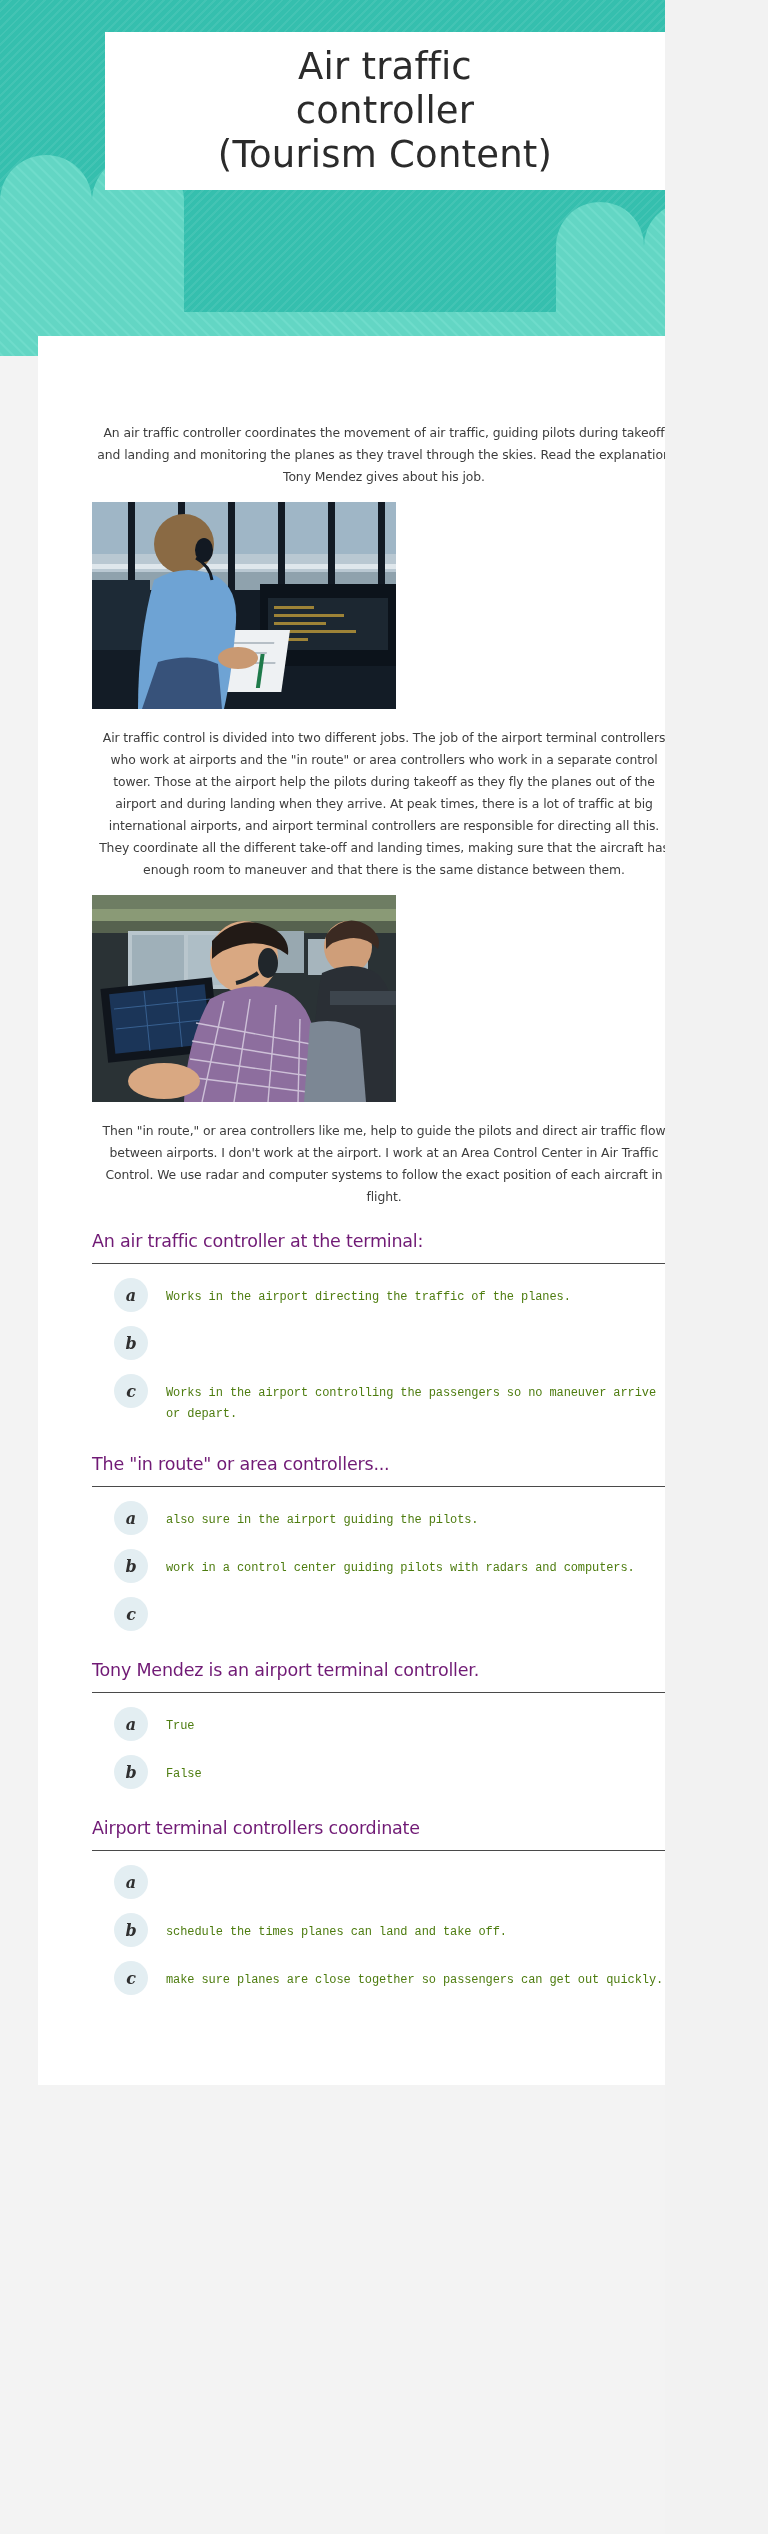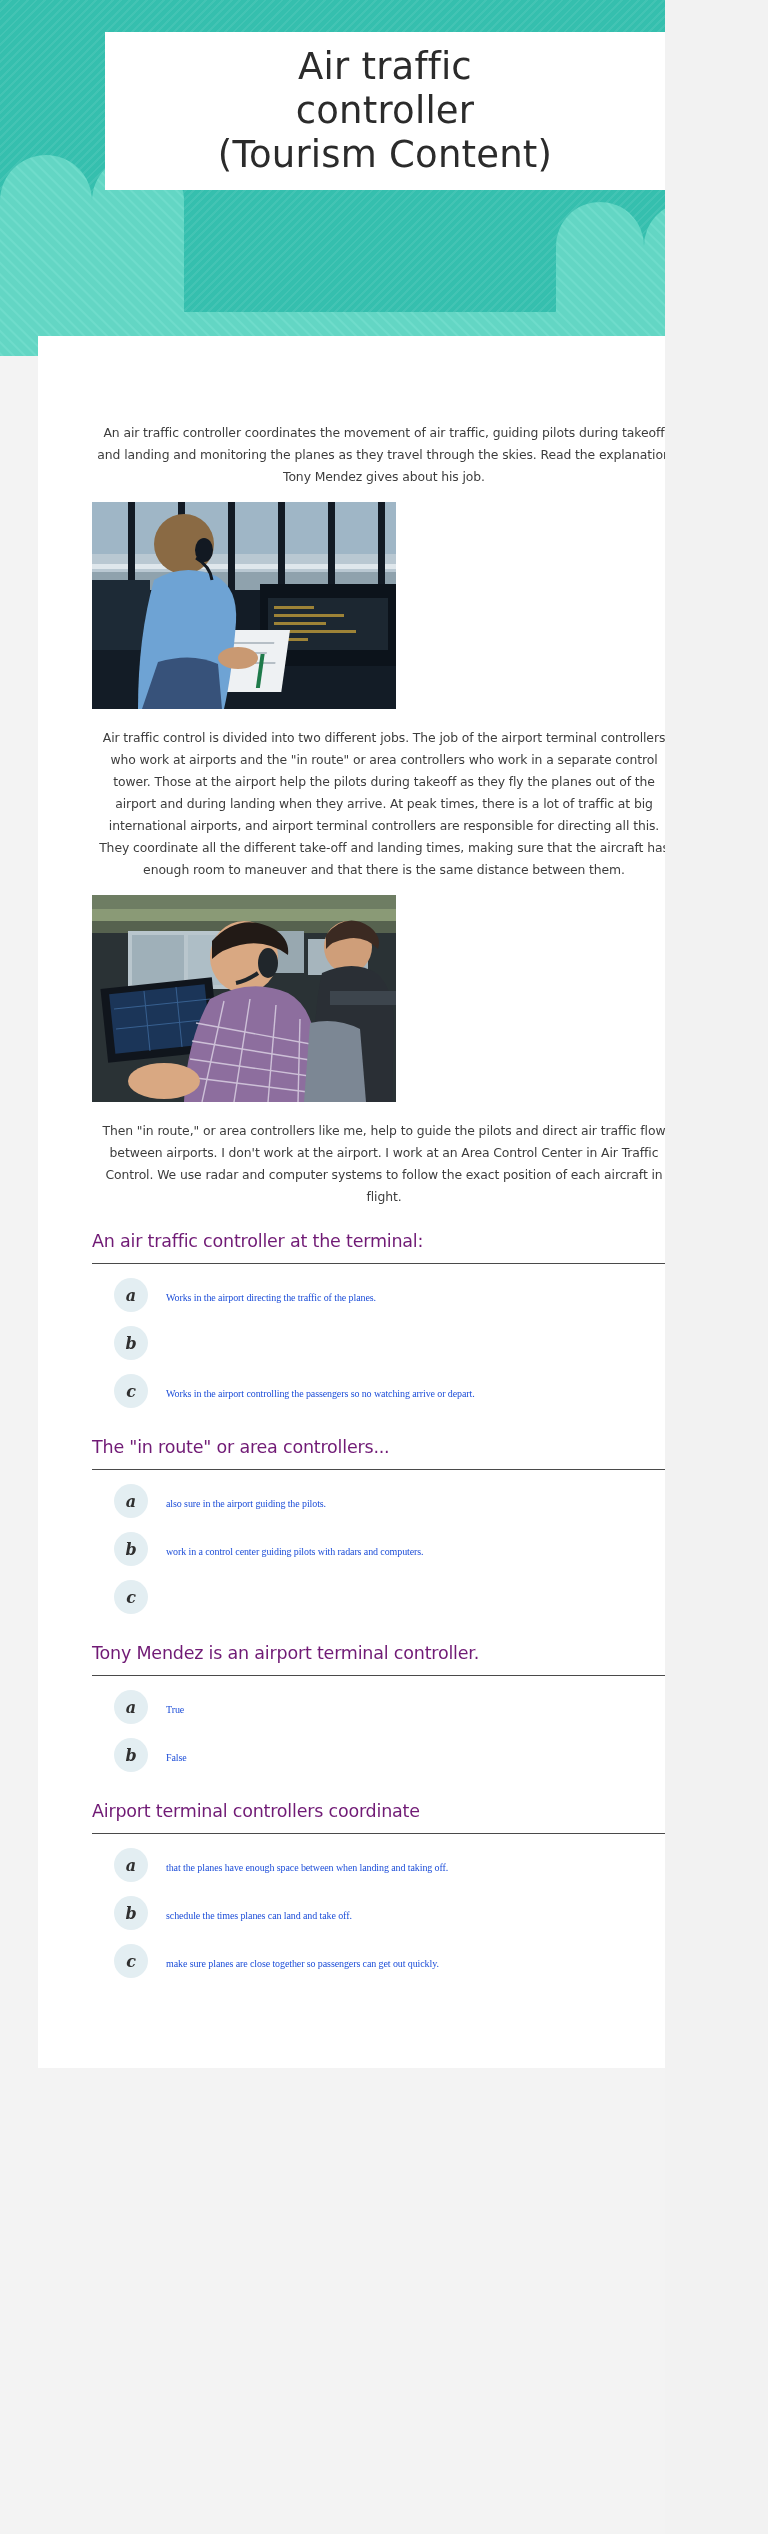--- a/index.html
+++ b/index.html
@@ -140,24 +140,24 @@
     justify-content: center;
     font-family: "DejaVu Serif", serif;
     font-style: italic;
     font-size: 16px;
     font-weight: 700;
     color: #2f2f2f;
     margin-right: 18px;
     margin-top: -2px;
   }
   .option-text {
-    font-family: Liberation Serif, serif;
-    font-size: 10px;
+    font-family: Liberation Mono, monospace;
+    font-size: 12px;
     line-height: 21px;
-    color: #1d4ed8;
+    color: #4d7c0f;
     letter-spacing: -0.1px;
     padding-top: 7px;
     max-width: 530px;
   }
 </style>
 </head>
 <body>
 
 <div id="page">
 
@@ -289,21 +289,21 @@
 
       <div class="option-row">
         <div class="option-badge">a</div>
         <div class="option-text">Works in the airport directing the traffic of the planes.</div>
       </div>
       <div class="option-row">
         <div class="option-badge">b</div>
       </div>
       <div class="option-row">
         <div class="option-badge">c</div>
-        <div class="option-text">Works in the airport controlling the passengers so no watching arrive or depart.</div>
+        <div class="option-text">Works in the airport controlling the passengers so no maneuver arrive or depart.</div>
       </div>
     </div>
 
     <div class="question-block">
       <div class="question-title">The "in route" or area controllers...</div>
       <div class="question-rule"></div>
 
       <div class="option-row">
         <div class="option-badge">a</div>
         <div class="option-text">also sure in the airport guiding the pilots.</div>
@@ -330,21 +330,20 @@
         <div class="option-text">False</div>
       </div>
     </div>
 
     <div class="question-block">
       <div class="question-title">Airport terminal controllers coordinate</div>
       <div class="question-rule"></div>
 
       <div class="option-row">
         <div class="option-badge">a</div>
-        <div class="option-text"> that the planes have enough space between when landing and taking off.</div>
       </div>
       <div class="option-row">
         <div class="option-badge">b</div>
         <div class="option-text">schedule the times planes can land and take off.</div>
       </div>
       <div class="option-row">
         <div class="option-badge">c</div>
         <div class="option-text">make sure planes are close together so passengers can get out quickly.</div>
       </div>
     </div>

